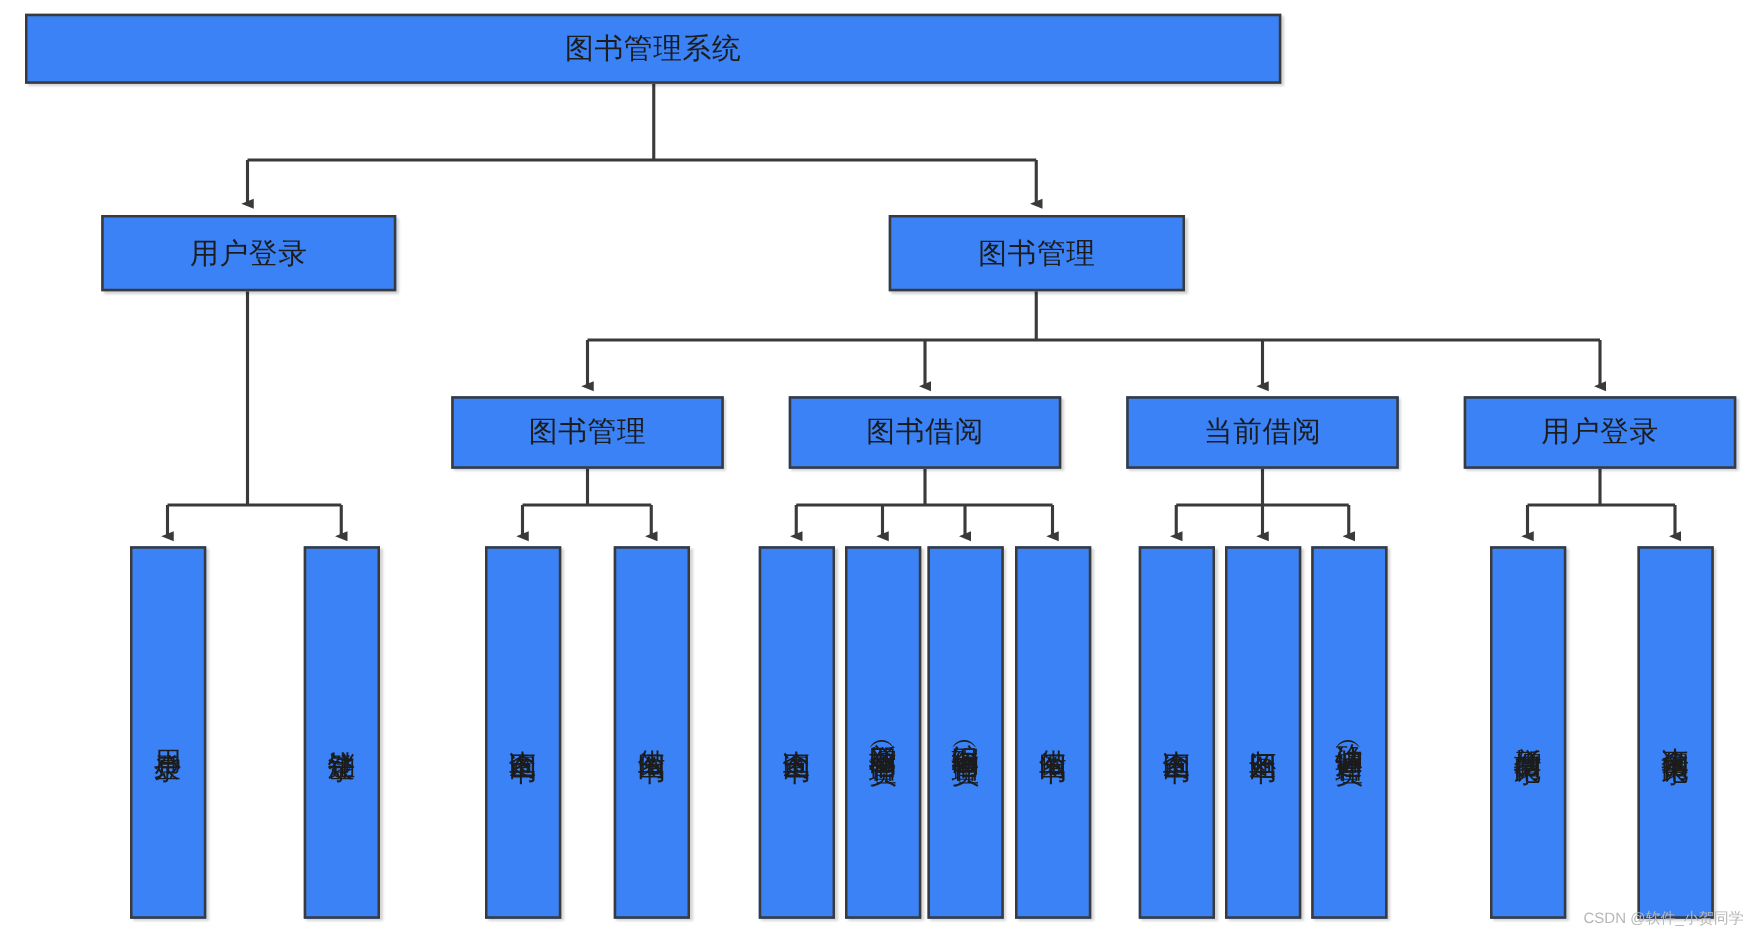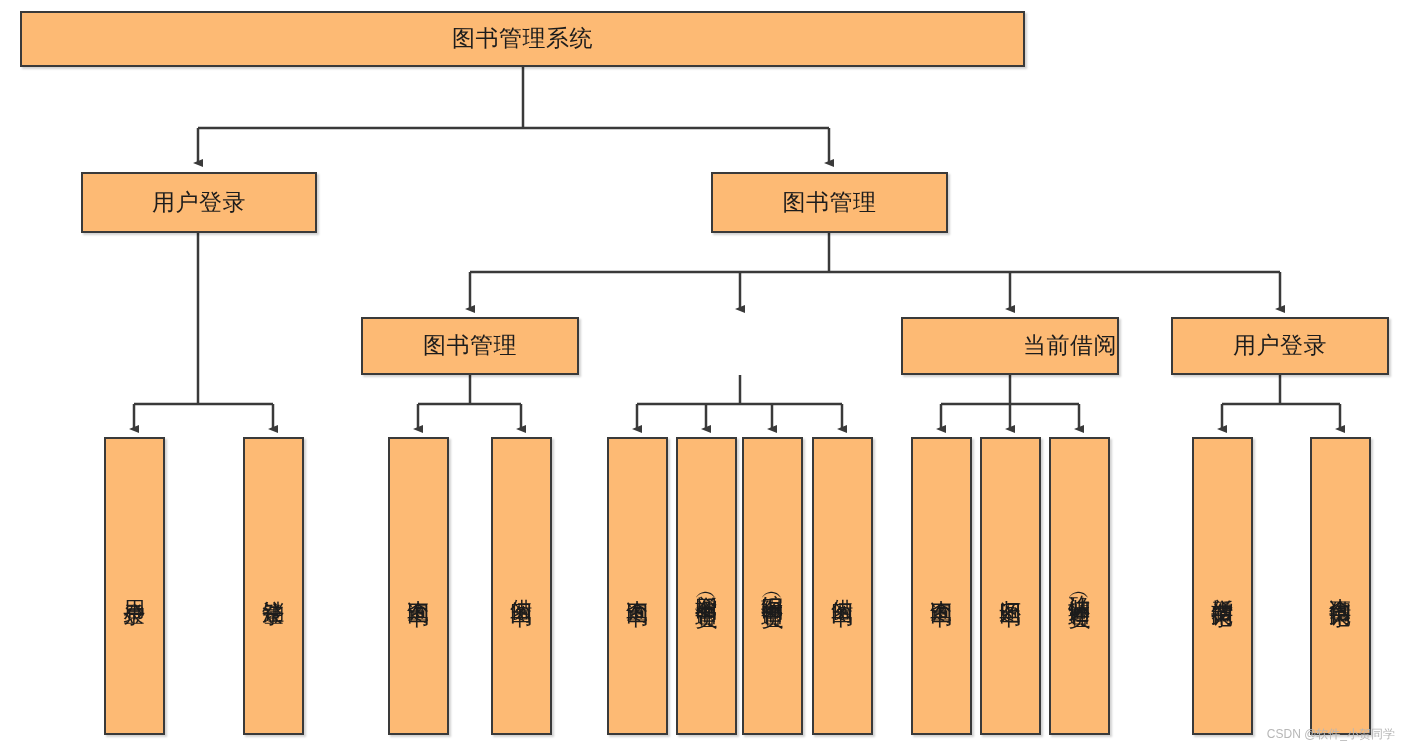--- a/index.html
+++ b/index.html
@@ -23,21 +23,21 @@
     left: 0;
     top: 0;
     width: 1405px;
     height: 747px;
     pointer-events: none;
   }
   .node {
     position: absolute;
     box-sizing: border-box;
     border: 2.5px solid #3a3a3a;
-    background: #fdba74;
+    background: #3b82f6;
     display: flex;
     align-items: center;
     justify-content: center;
     box-shadow: 2px 2px 2px rgba(0,0,0,0.18);
   }
   .node .label {
     font-size: 23px;
     line-height: 1.18;
     color: #1c1c1c;
     letter-spacing: 0.5px;
@@ -130,22 +130,25 @@
   </div>
 
   <div class="node" style="left:711px; top:172px; width:237px; height:61px;">
     <span class="label">图书管理</span>
   </div>
 
   <div class="node" style="left:361px; top:317px; width:218px; height:58px;">
     <span class="label">图书管理</span>
   </div>
 
-
-  <div class="node" style="left:901px; top:317px; width:218px; height:58px;justify-content:flex-end;">
+  <div class="node" style="left:631px; top:317px; width:218px; height:58px;">
+    <span class="label">图书借阅</span>
+  </div>
+
+  <div class="node" style="left:901px; top:317px; width:218px; height:58px;">
     <span class="label">当前借阅</span>
   </div>
 
   <div class="node" style="left:1171px; top:317px; width:218px; height:58px;">
     <span class="label">用户登录</span>
   </div>
 
   <div class="node vertical" style="left:104px; top:437px; width:61px; height:298px;">
     <span class="label">用户登录</span>
   </div>

